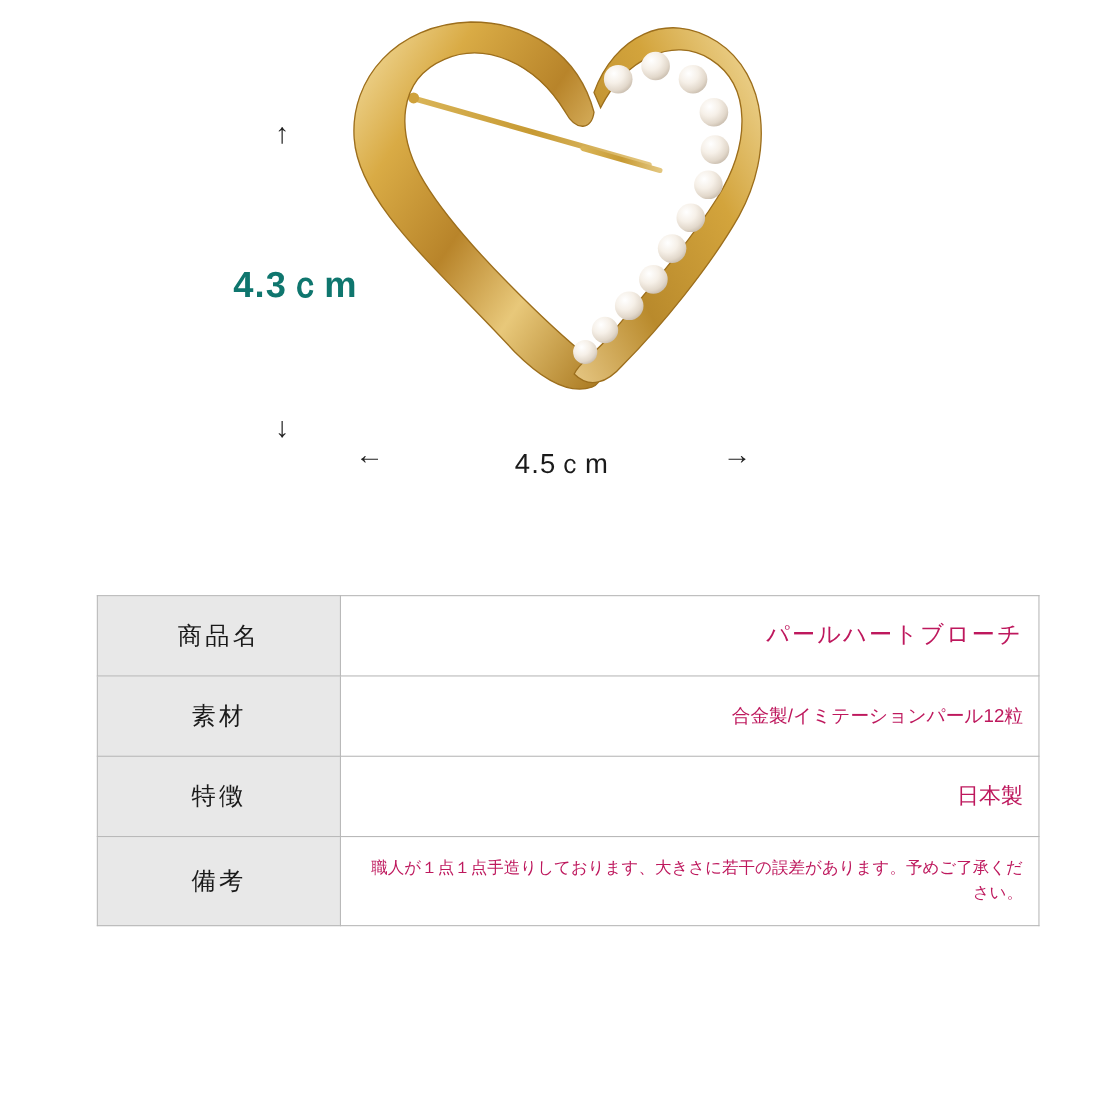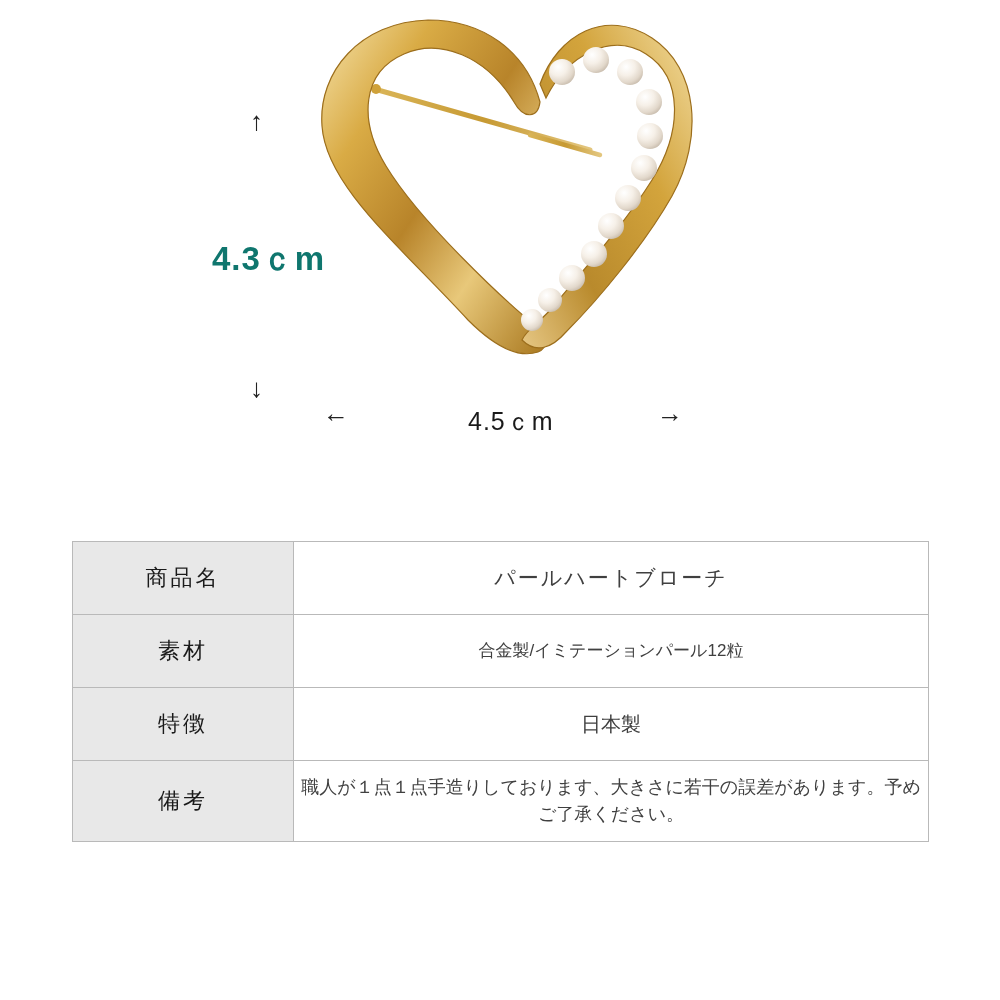--- a/index.html
+++ b/index.html
@@ -84,21 +84,21 @@
     top: 405px;
     font-size: 25px;
     letter-spacing: 1px;
     color: #1a1a1a;
     white-space: nowrap;
   }
 
   
   .spec-table {
     position: absolute;
-    left: 72px;
+    left: 88px;
     top: 541px;
     width: 857px;
     border-collapse: collapse;
     table-layout: fixed;
   }
   .spec-table td {
     border: 1px solid #b9b9b9;
     vertical-align: middle;
     text-align: center;
   }
@@ -106,30 +106,31 @@
     width: 218px;
     background: #e8e8e8;
     font-size: 22px;
     letter-spacing: 3px;
     color: #1a1a1a;
     height: 70px;
   }
   .spec-table td.value {
     background: #ffffff;
     font-size: 20px;
-    color: #404040;
-    padding: 6px 1px;
+    color: #be185d;
+    padding: 6px 14px;
     line-height: 1.45;
+    text-align: right;
   }
   .spec-table tr.r-name td.value { font-size: 21px; letter-spacing: 2px; }
   .spec-table tr.r-size td.value { font-size: 20px; }
   .spec-table tr.r-color td.value { font-size: 21px; }
   .spec-table tr.r-material td.value { font-size: 17px; }
   .spec-table tr.r-feature td.value { font-size: 20px; margin-left: 27px; }
-  .spec-table tr.r-note td.value { font-size: 18px; line-height: 1.5; }
+  .spec-table tr.r-note td.value { font-size: 15px; line-height: 1.5; }
   .spec-table tr.r-note td.label { height: 78px; }
 </style>
 </head>
 <body>
 
 <div class="page">
 
   <div class="hero">
 
     <div class="brooch-wrap">

